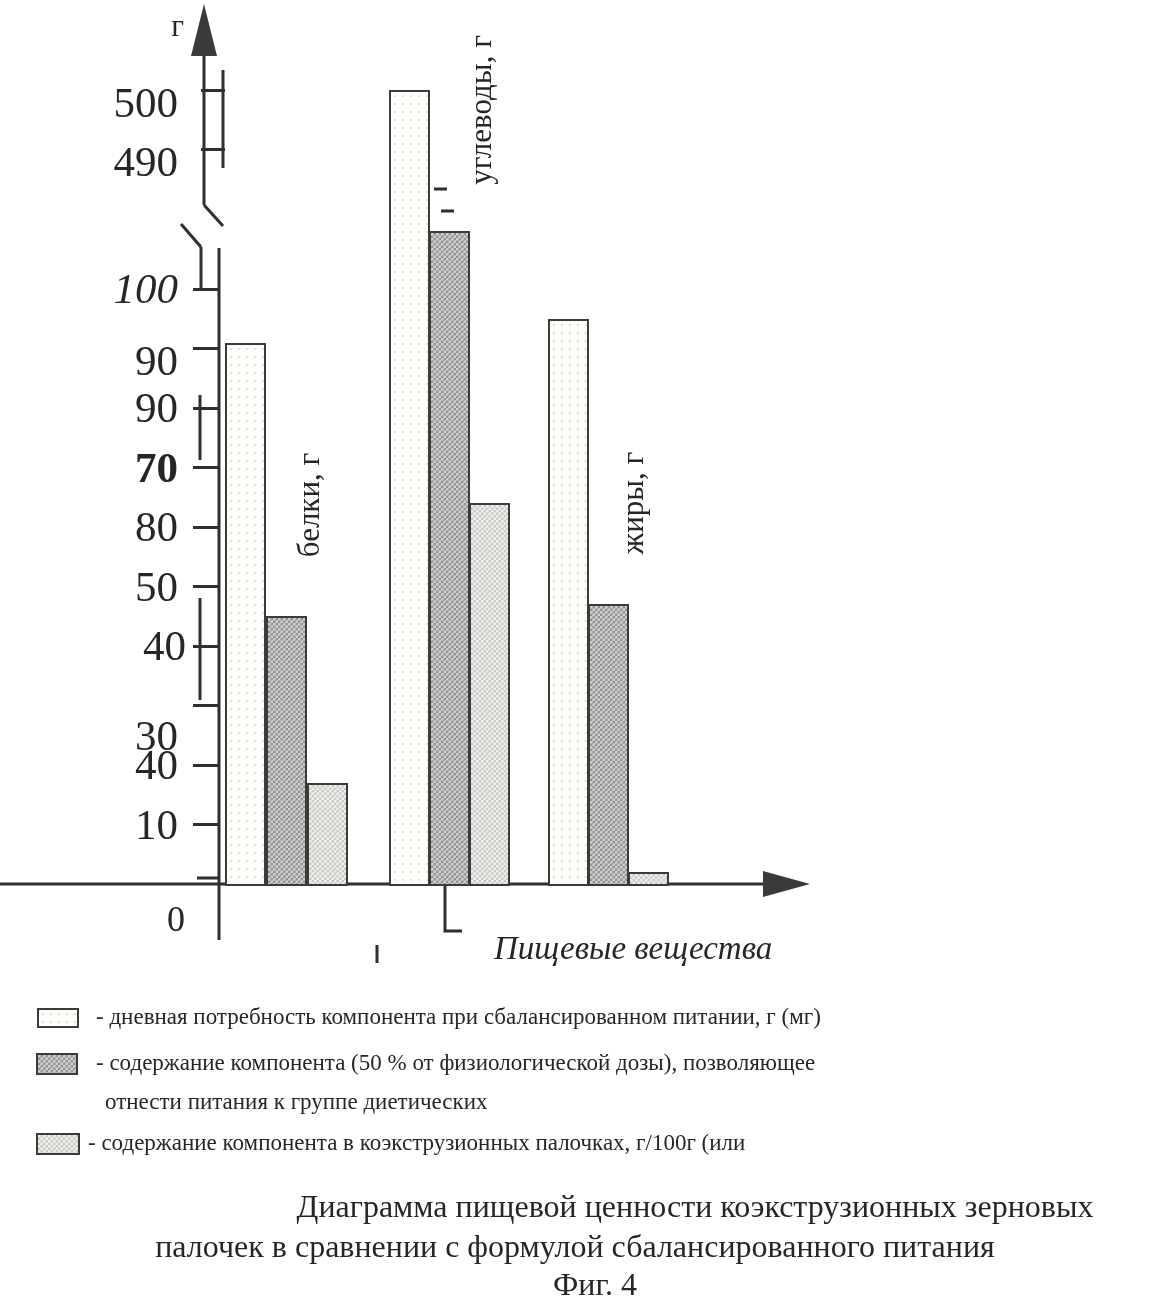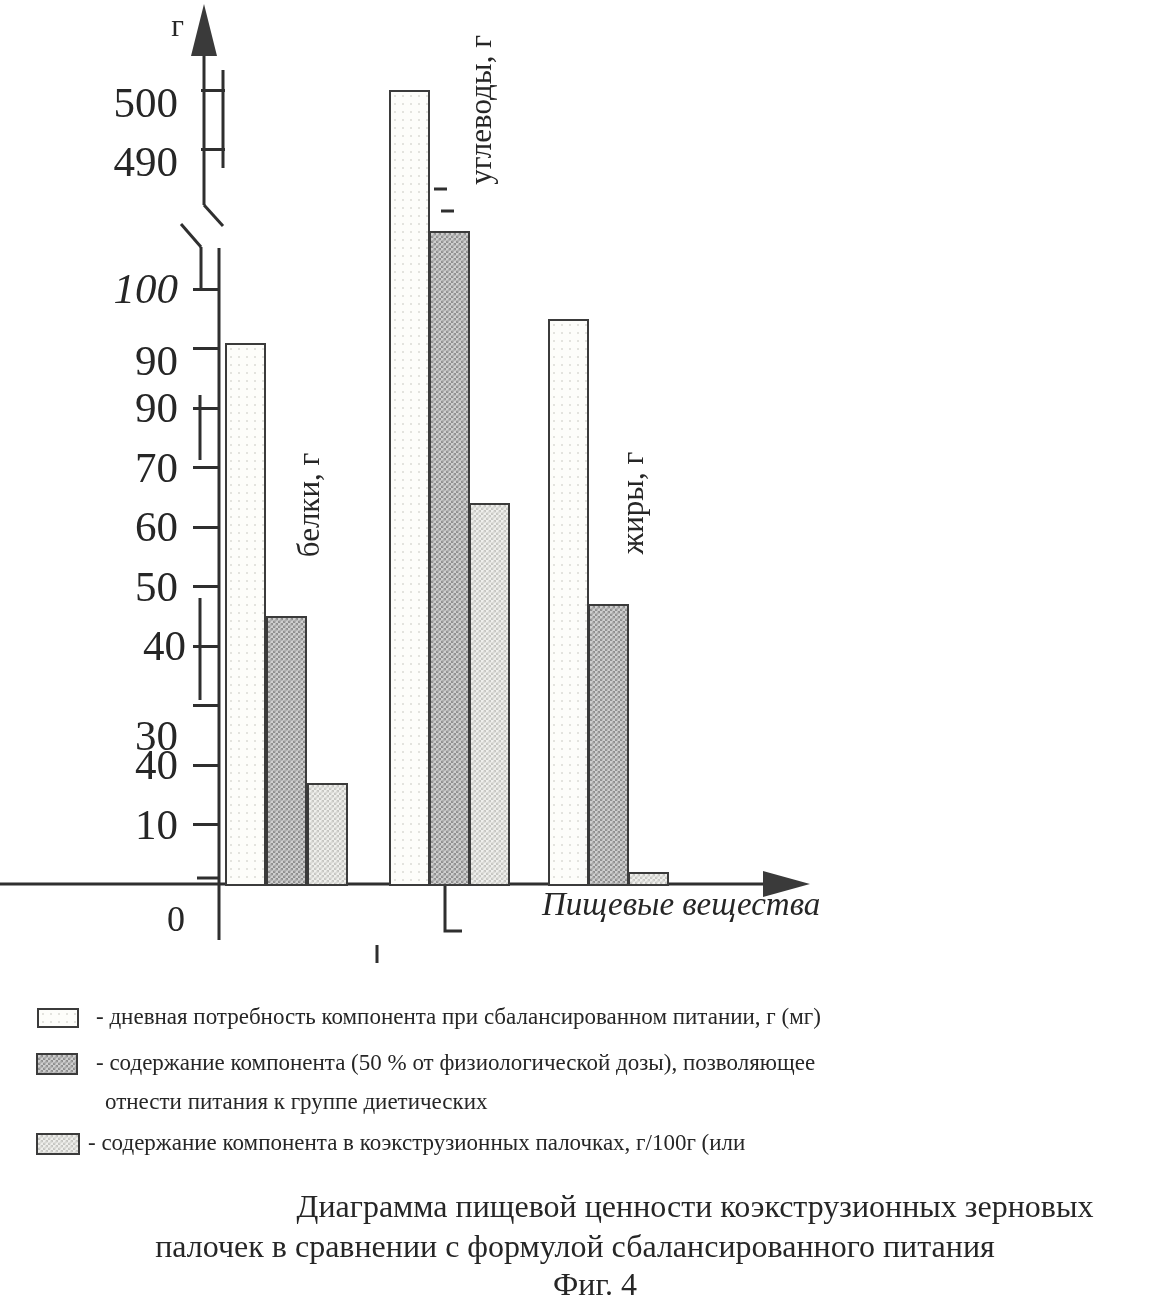--- a/index.html
+++ b/index.html
@@ -16,21 +16,21 @@
   .s2{background-color:#efefec;background-image:
       linear-gradient(45deg,#c6c6c2 25%,transparent 25%,transparent 75%,#c6c6c2 75%),
       linear-gradient(45deg,#c6c6c2 25%,transparent 25%,transparent 75%,#c6c6c2 75%);
       background-size:5px 5px;background-position:0 0,2.5px 2.5px;}
   .tick{position:absolute;height:3px;background:#2f2f2f;z-index:3;}
   .tlabel{position:absolute;width:70px;text-align:right;font-size:43px;line-height:34px;z-index:3;}
   .glabel{position:absolute;width:220px;text-align:center;font-size:31px;
           transform:rotate(-90deg);transform-origin:center center;z-index:4;white-space:nowrap;}
   .yunit{left:138px;top:8px;width:46px;text-align:right;font-size:31px;}
   .origin{left:150px;top:898px;width:52px;text-align:center;font-size:36px;}
-  .xlabel{left:494px;top:886px;width:300px;font-size:33px;font-style:italic;margin-left:48px;}
+  .xlabel{left:494px;top:930px;width:300px;font-size:33px;font-style:italic;}
   .legend-swatch{position:absolute;box-sizing:border-box;border:2px solid #3b3b3b;z-index:2;}
   .legend-text{position:absolute;font-size:23px;line-height:37px;white-space:nowrap;}
   .caption-line{position:absolute;width:1000px;text-align:center;font-size:32px;white-space:nowrap;}
 </style>
 </head>
 <body>
 
 <div class="page">
 
   <svg class="axes" width="1164" height="1300" viewBox="0 0 1164 1300">
@@ -83,23 +83,23 @@
       <div class="tlabel" style="left: 108px; top: 86px;">500</div>
       <div class="tick" style="left: 201px; width: 24px; top: 147.5px;"></div>
       <div class="tlabel" style="left: 108px; top: 145px;">490</div>
       <div class="tick" style="left: 193px; width: 27px; top: 287.5px;"></div>
       <div class="tlabel" style="left: 108px; top: 272px; font-style: italic;">100</div>
       <div class="tick" style="left: 193px; width: 27px; top: 347px;"></div>
       <div class="tlabel" style="left: 108px; top: 331.5px; margin-top: 12px;">90</div>
       <div class="tick" style="left: 193px; width: 27px; top: 406.5px;"></div>
       <div class="tlabel" style="left: 108px; top: 391px;">90</div>
       <div class="tick" style="left: 193px; width: 27px; top: 466px;"></div>
-      <div class="tlabel" style="left: 108px; top: 450.5px;">70</div>
+      <div class="tlabel" style="left: 108px; top: 450.5px; font-weight: bold;">70</div>
       <div class="tick" style="left: 193px; width: 27px; top: 525.5px;"></div>
-      <div class="tlabel" style="left: 108px; top: 510px;">60</div>
+      <div class="tlabel" style="left: 108px; top: 510px;">80</div>
       <div class="tick" style="left: 193px; width: 27px; top: 585px;"></div>
       <div class="tlabel" style="left: 108px; top: 569.5px;">50</div>
       <div class="tick" style="left: 193px; width: 27px; top: 644.5px;"></div>
       <div class="tlabel" style="left: 116px; top: 629px;">40</div>
       <div class="tick" style="left: 193px; width: 27px; top: 704px;"></div>
       <div class="tlabel" style="left: 108px; top: 719px;">30</div>
       <div class="tick" style="left: 193px; width: 27px; top: 763.5px;"></div>
       <div class="tlabel" style="left: 108px; top: 748px;">40</div>
       <div class="tick" style="left: 193px; width: 27px; top: 823px;"></div>
       <div class="tlabel" style="left: 108px; top: 807.5px;">10</div>

